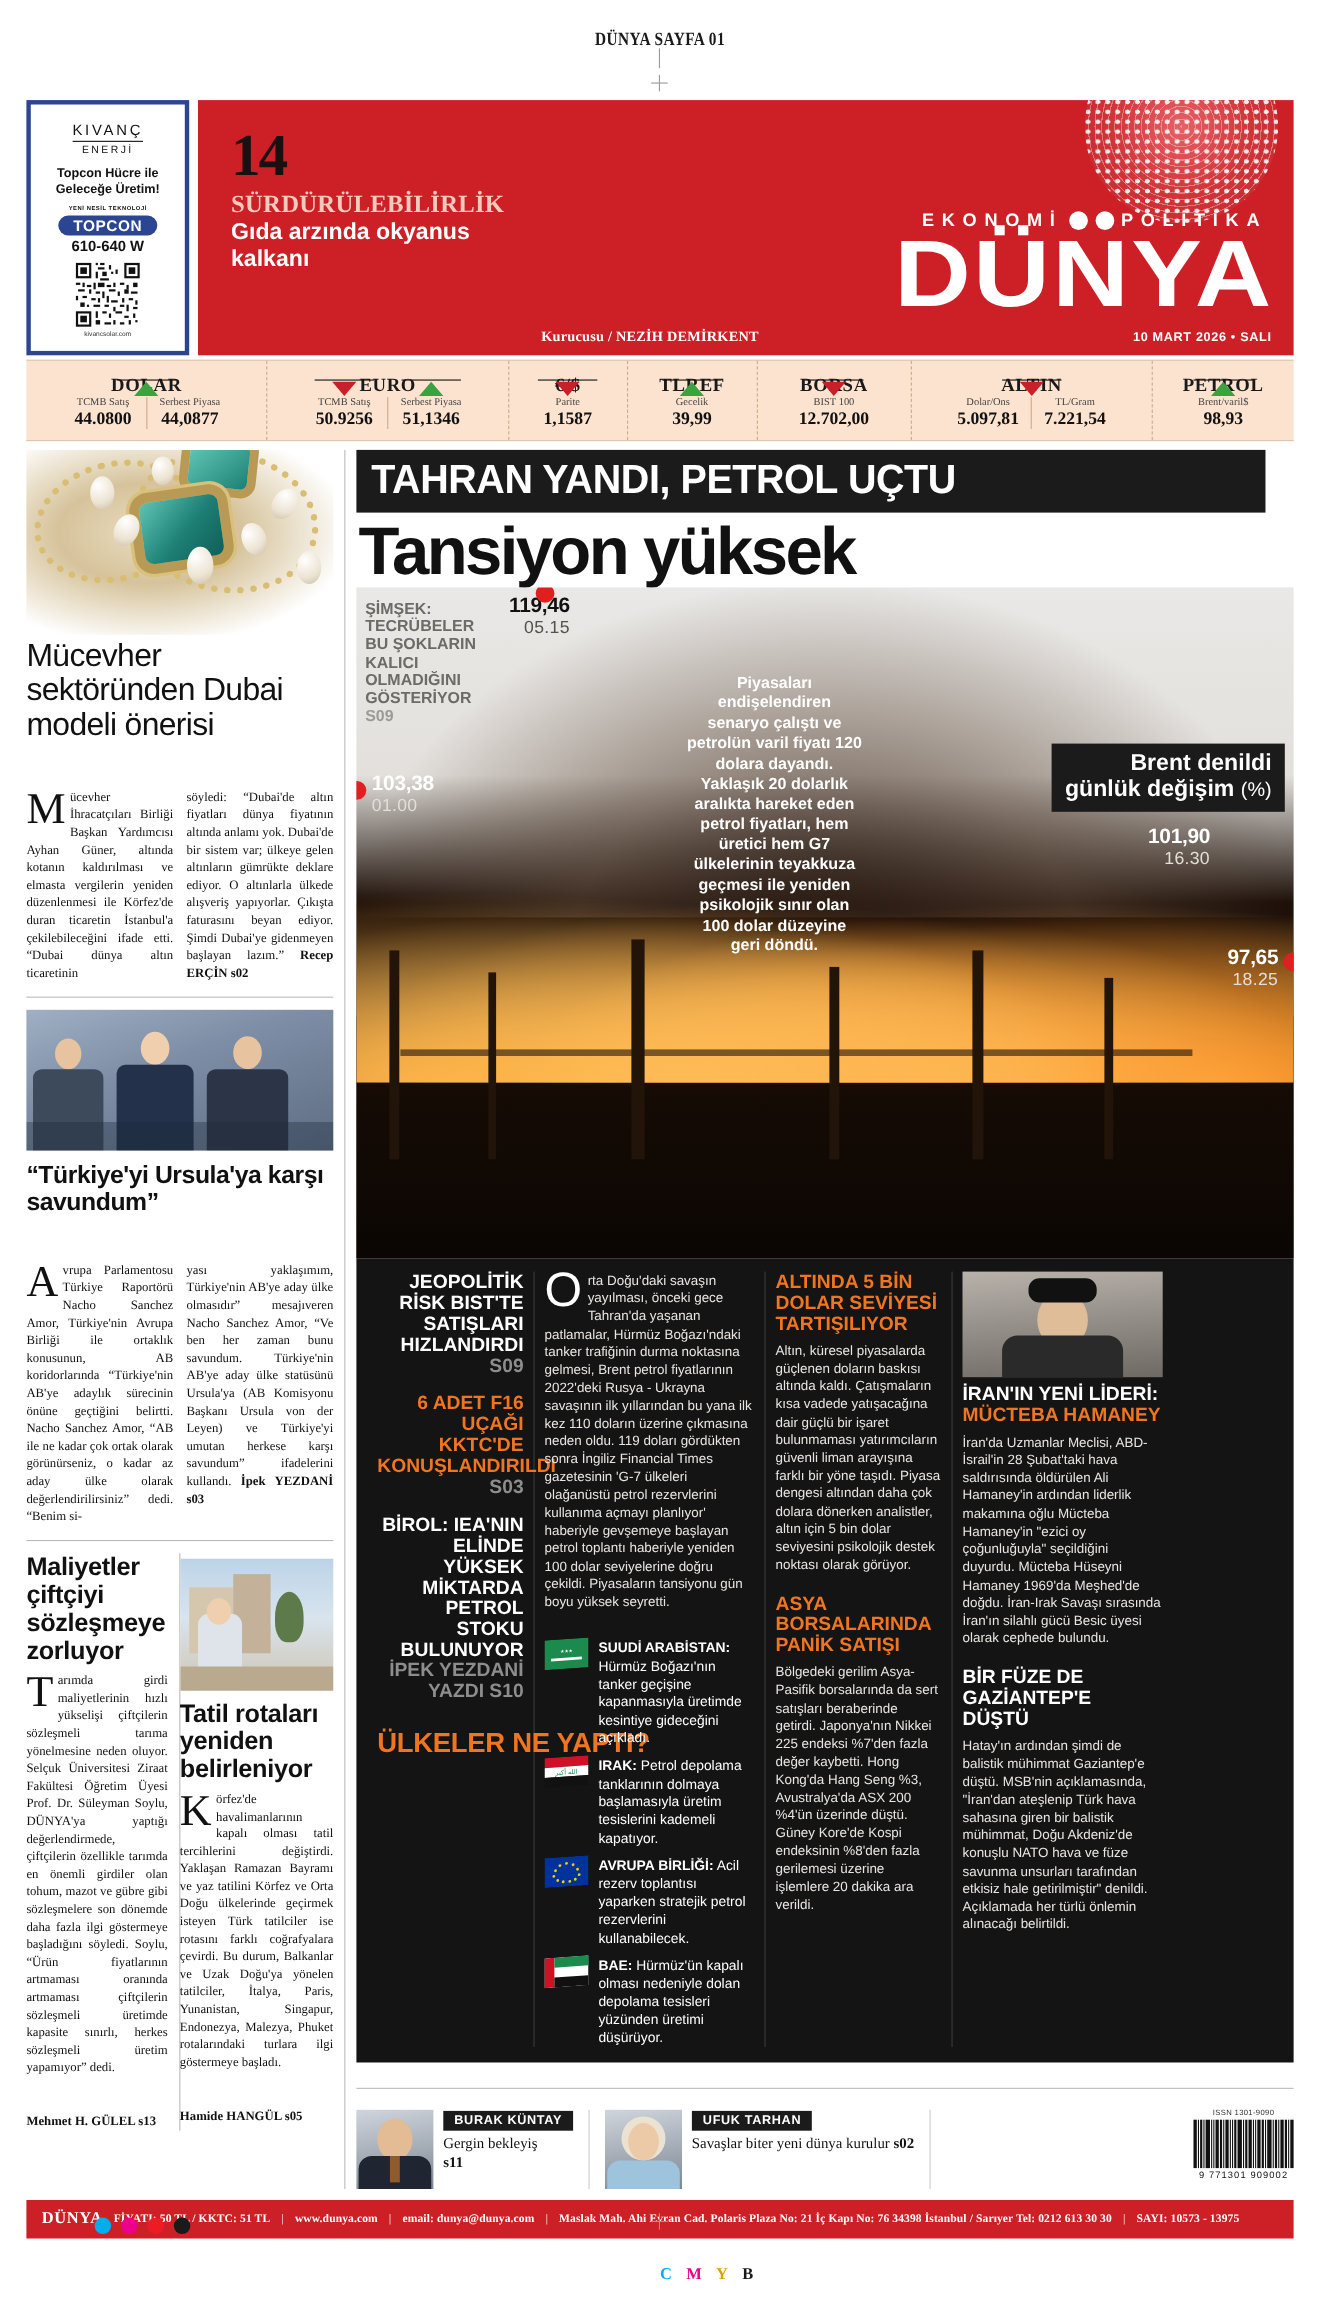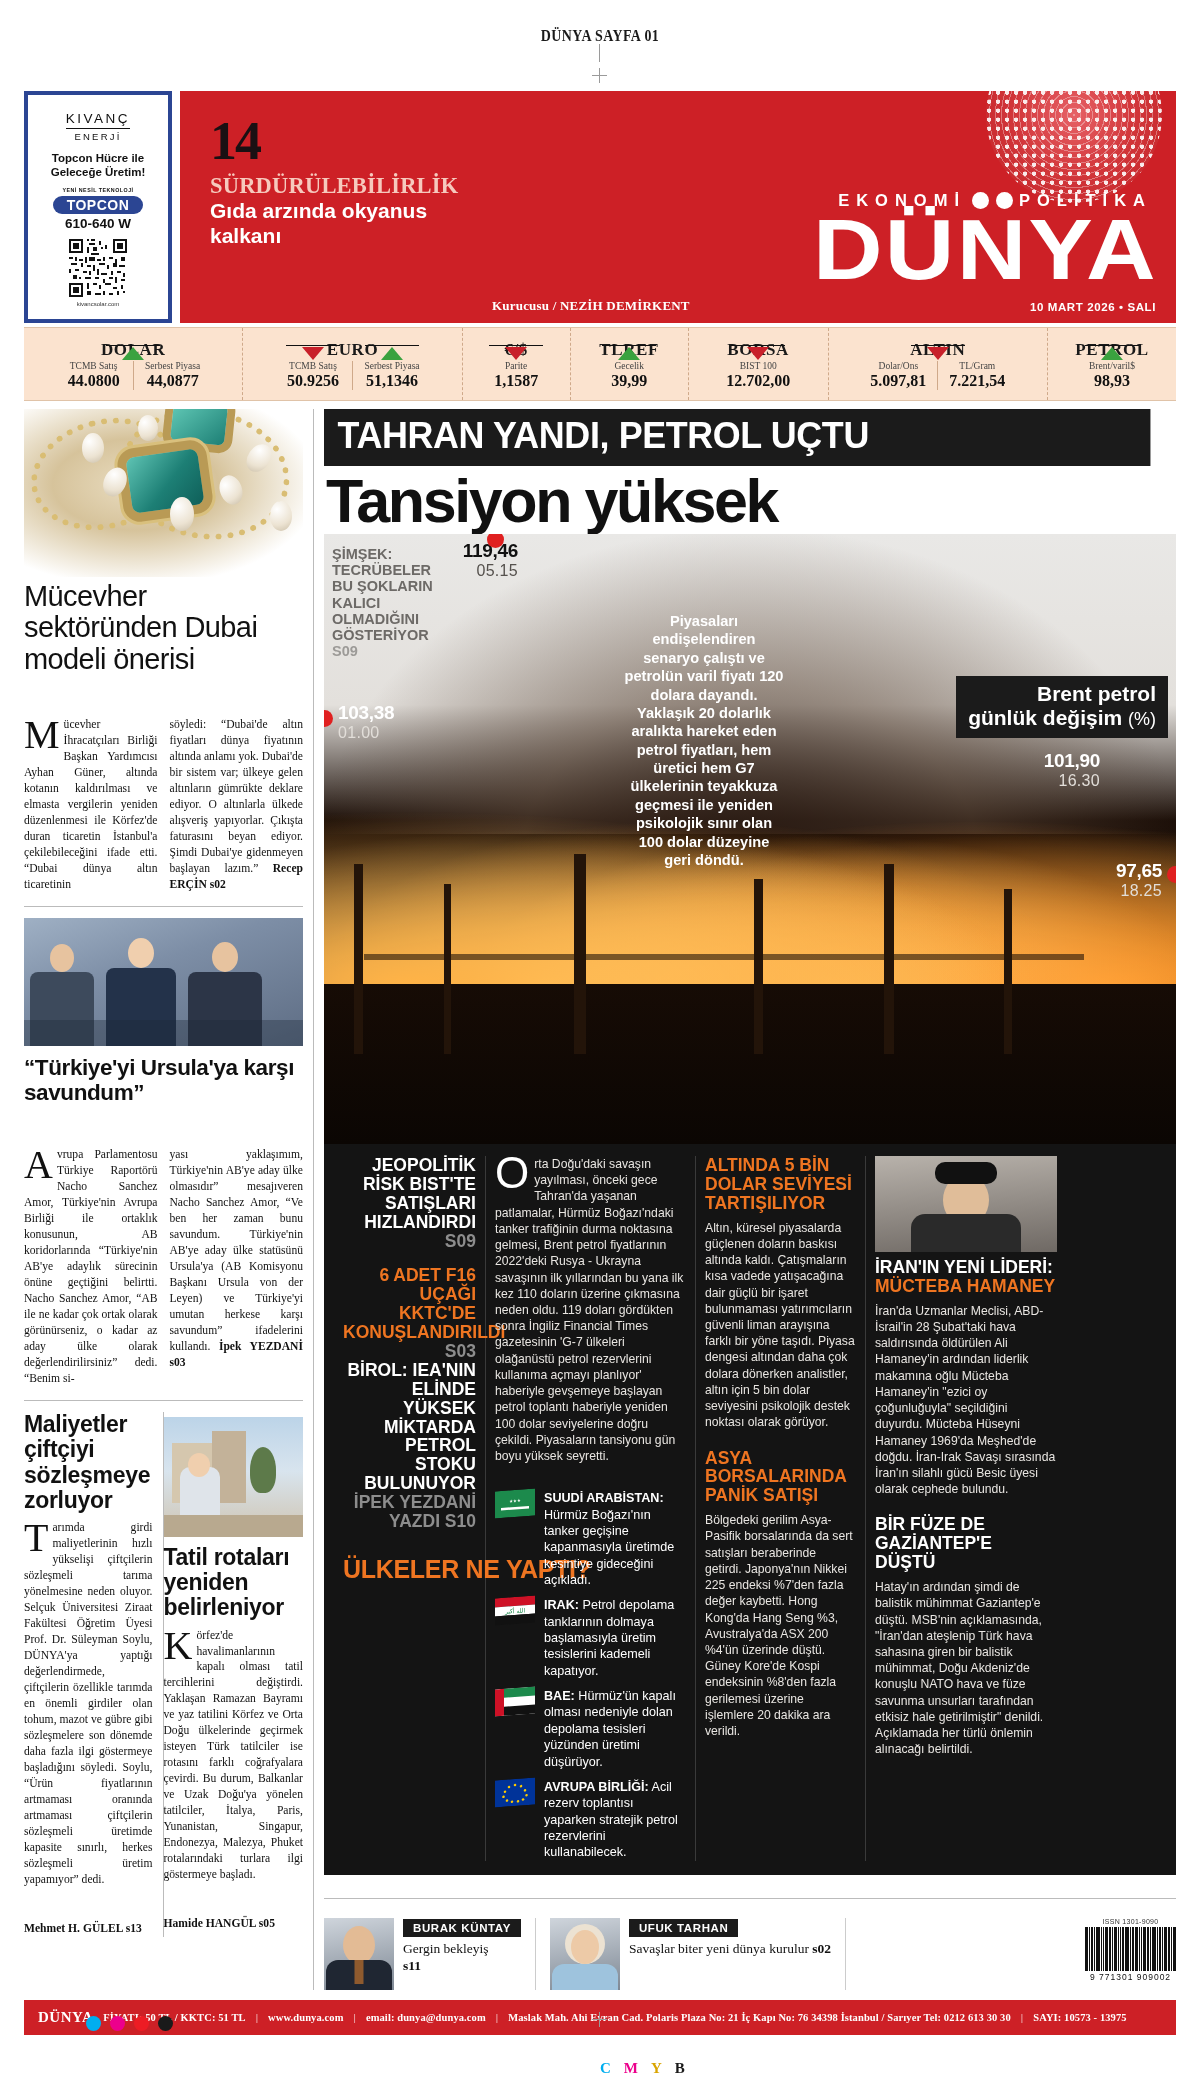--- a/index.html
+++ b/index.html
@@ -669,21 +669,21 @@
           <span class="t">05.15</span>
         </div>
 
         <div class="dot" style="left:-8px; top:176px;"></div>
         <div class="pt" style="left:14px; top:168px; width:92px; text-align:left;">
           <span class="v" style="text-align:left">103,38</span>
           <span class="t" style="text-align:left">01.00</span>
         </div>
 
         <div class="brent-tag">
-          <span>Brent petrol</span><br>
+          <span>Brent denildi</span><br>
           <span>günlük değişim</span>
           <span class="pct">(%)</span>
         </div>
 
         <div class="pt" style="right:76px; top:216px; width:110px;">
           <span class="v">101,90</span>
           <span class="t">16.30</span>
         </div>
 
         <div class="dot" style="right:-8px; top:332px;"></div>
@@ -699,21 +699,21 @@
 
         <div class="lcol c1">
           <div class="lhead-w">
             <span>JEOPOLİTİK RİSK BIST'TE SATIŞLARI HIZLANDIRDI</span>
             <span class="pg-grey">s09</span>
           </div>
           <div class="lhead-w lhead-o" style="margin-top:16px;">
             <span>6 ADET F16 UÇAĞI KKTC'DE KONUŞLANDIRILDI</span>
             <span class="pg-grey">s03</span>
           </div>
-          <div class="lhead-w" style="">
+          <div class="lhead-w" style="margin-top:16px;">
             <span>BİROL: IEA'NIN ELİNDE YÜKSEK MİKTARDA PETROL STOKU BULUNUYOR</span>
             <span class="pg-grey">İpek YEZDANİ yazdı s10</span>
           </div>
 
           <div class="ulke-title" style="margin-top:24px; white-space:nowrap;">ÜLKELER NE YAPTI?</div>
         </div>
 
         <div class="lcol c2">
           <div class="lbody dropcap-w" style="margin-top:0">Orta Doğu'daki savaşın yayılması, önceki gece Tahran'da yaşanan patlamalar, Hürmüz Boğazı'ndaki tanker trafiğinin durma noktasına gelmesi, Brent petrol fiyatlarının 2022'deki Rusya - Ukrayna savaşının ilk yıllarından bu yana ilk kez 110 doların üzerine çıkmasına neden oldu. 119 doları gördükten sonra İngiliz Financial Times gazetesinin 'G-7 ülkeleri olağanüstü petrol rezervlerini kullanıma açmayı planlıyor' haberiyle gevşemeye başlayan petrol toplantı haberiyle yeniden 100 dolar seviyelerine doğru çekildi. Piyasaların tansiyonu gün boyu yüksek seyretti.</div>
 
@@ -735,34 +735,20 @@
               <svg width="40" height="27" viewBox="0 0 40 27">
                   <rect width="40" height="9" fill="#ce1126"></rect>
                   <rect y="9" width="40" height="9" fill="#fff"></rect>
                   <rect y="18" width="40" height="9" fill="#111"></rect>
                   <text x="20" y="16" font-size="6" fill="#1c8a4c" text-anchor="middle" font-family="DejaVu Sans">الله أكبر</text>
                 </svg>
             </div>
             <div class="ulke-txt">
               <b>IRAK:</b>
               <span>Petrol depolama tanklarının dolmaya başlamasıyla üretim tesislerini kademeli kapatıyor.</span>
-            </div>
-          </div>
-          <div class="ulke-row">
-            <div class="flag">
-              <svg width="40" height="27" viewBox="0 0 40 27">
-                  <rect width="40" height="27" fill="#fff"></rect>
-                  <rect width="9" height="27" fill="#ce1126"></rect>
-                  <rect x="9" width="31" height="9" fill="#1c8a4c"></rect>
-                  <rect x="9" y="18" width="31" height="9" fill="#111"></rect>
-                </svg>
-            </div>
-            <div class="ulke-txt">
-              <b>BAE:</b>
-              <span>Hürmüz'ün kapalı olması nedeniyle dolan depolama tesisleri yüzünden üretimi düşürüyor.</span>
             </div>
           </div>
           <div class="ulke-row">
             <div class="flag">
               <svg width="40" height="27" viewBox="0 0 40 27">
                   <rect width="40" height="27" fill="#003399"></rect>
               <g fill="#ffcc00">
                     <circle cx="20" cy="6" r="1.3"></circle>
                     <circle cx="26" cy="7.6" r="1.3"></circle>
                     <circle cx="30" cy="12" r="1.3"></circle>
@@ -775,20 +761,34 @@
                     <circle cx="10" cy="12" r="1.3"></circle>
                     <circle cx="14" cy="7.6" r="1.3"></circle>
                   </g>
                 </svg>
             </div>
             <div class="ulke-txt">
               <b>AVRUPA BİRLİĞİ:</b>
               <span>Acil rezerv toplantısı yaparken stratejik petrol rezervlerini kullanabilecek.</span>
             </div>
           </div>
+          <div class="ulke-row">
+            <div class="flag">
+              <svg width="40" height="27" viewBox="0 0 40 27">
+                  <rect width="40" height="27" fill="#fff"></rect>
+                  <rect width="9" height="27" fill="#ce1126"></rect>
+                  <rect x="9" width="31" height="9" fill="#1c8a4c"></rect>
+                  <rect x="9" y="18" width="31" height="9" fill="#111"></rect>
+                </svg>
+            </div>
+            <div class="ulke-txt">
+              <b>BAE:</b>
+              <span>Hürmüz'ün kapalı olması nedeniyle dolan depolama tesisleri yüzünden üretimi düşürüyor.</span>
+            </div>
+          </div>
         </div>
 
         <div class="lcol c3">
           <div class="lhead-left orange">ALTINDA 5 BİN DOLAR SEVİYESİ TARTIŞILIYOR</div>
           <div class="lbody">Altın, küresel piyasalarda güçlenen doların baskısı altında kaldı. Çatışmaların kısa vadede yatışacağına dair güçlü bir işaret bulunmaması yatırımcıların güvenli liman arayışına farklı bir yöne taşıdı. Piyasa dengesi altından daha çok dolara dönerken analistler, altın için 5 bin dolar seviyesini psikolojik destek noktası olarak görüyor.</div>
           <div class="lhead-left orange" style="margin-top:18px;">ASYA BORSALARINDA PANİK SATIŞI</div>
           <div class="lbody">Bölgedeki gerilim Asya-Pasifik borsalarında da sert satışları beraberinde getirdi. Japonya'nın Nikkei 225 endeksi %7'den fazla değer kaybetti. Hong Kong'da Hang Seng %3, Avustralya'da ASX 200 %4'ün üzerinde düştü. Güney Kore'de Kospi endeksinin %8'den fazla gerilemesi üzerine işlemlere 20 dakika ara verildi.</div>
         </div>
 
         <div class="lcol c4">

